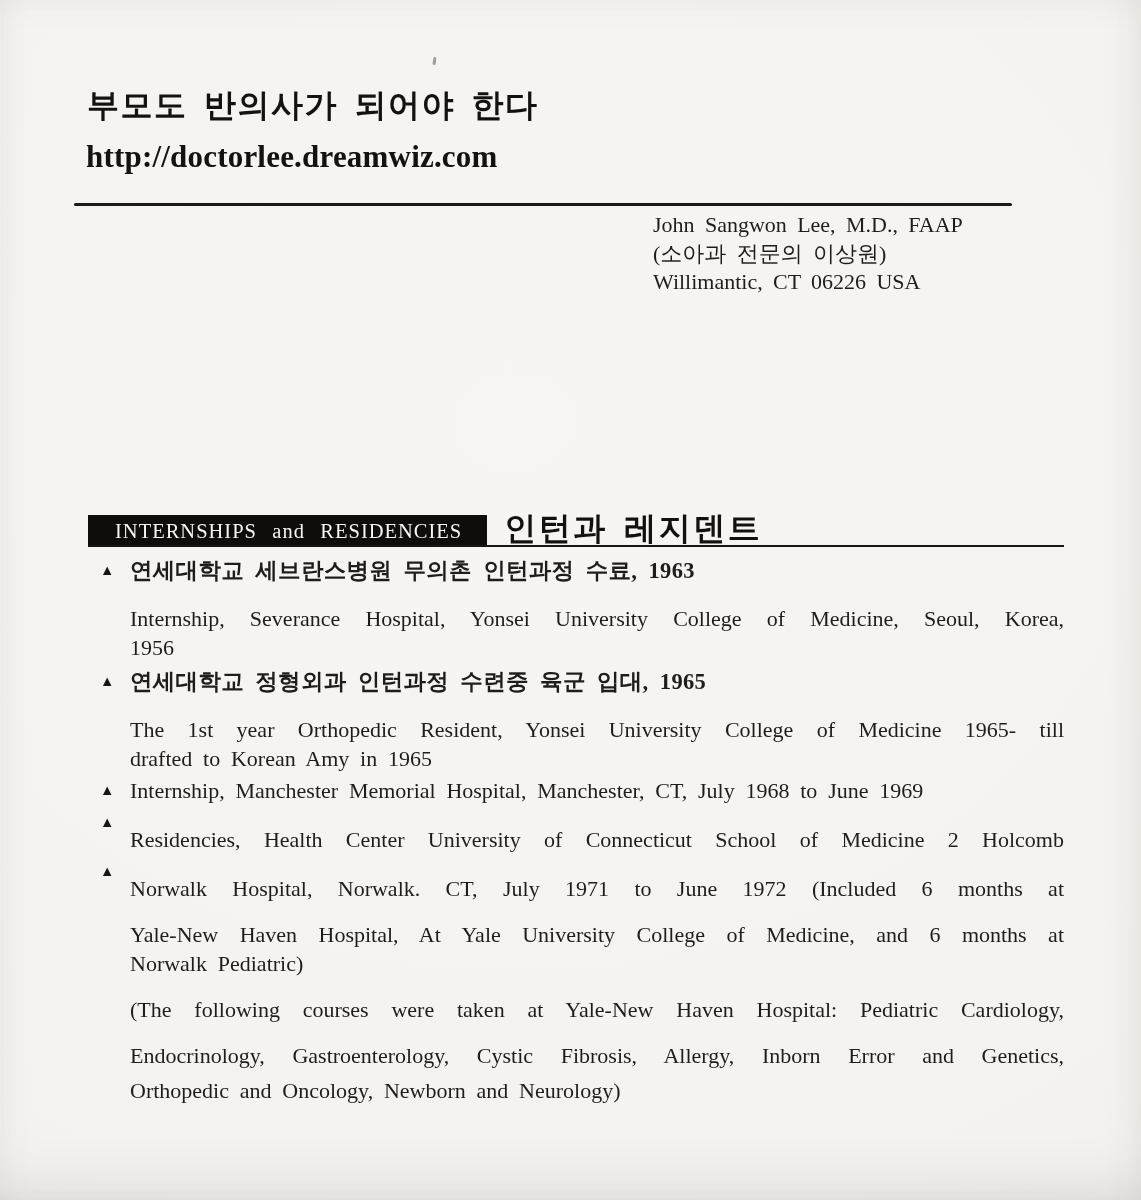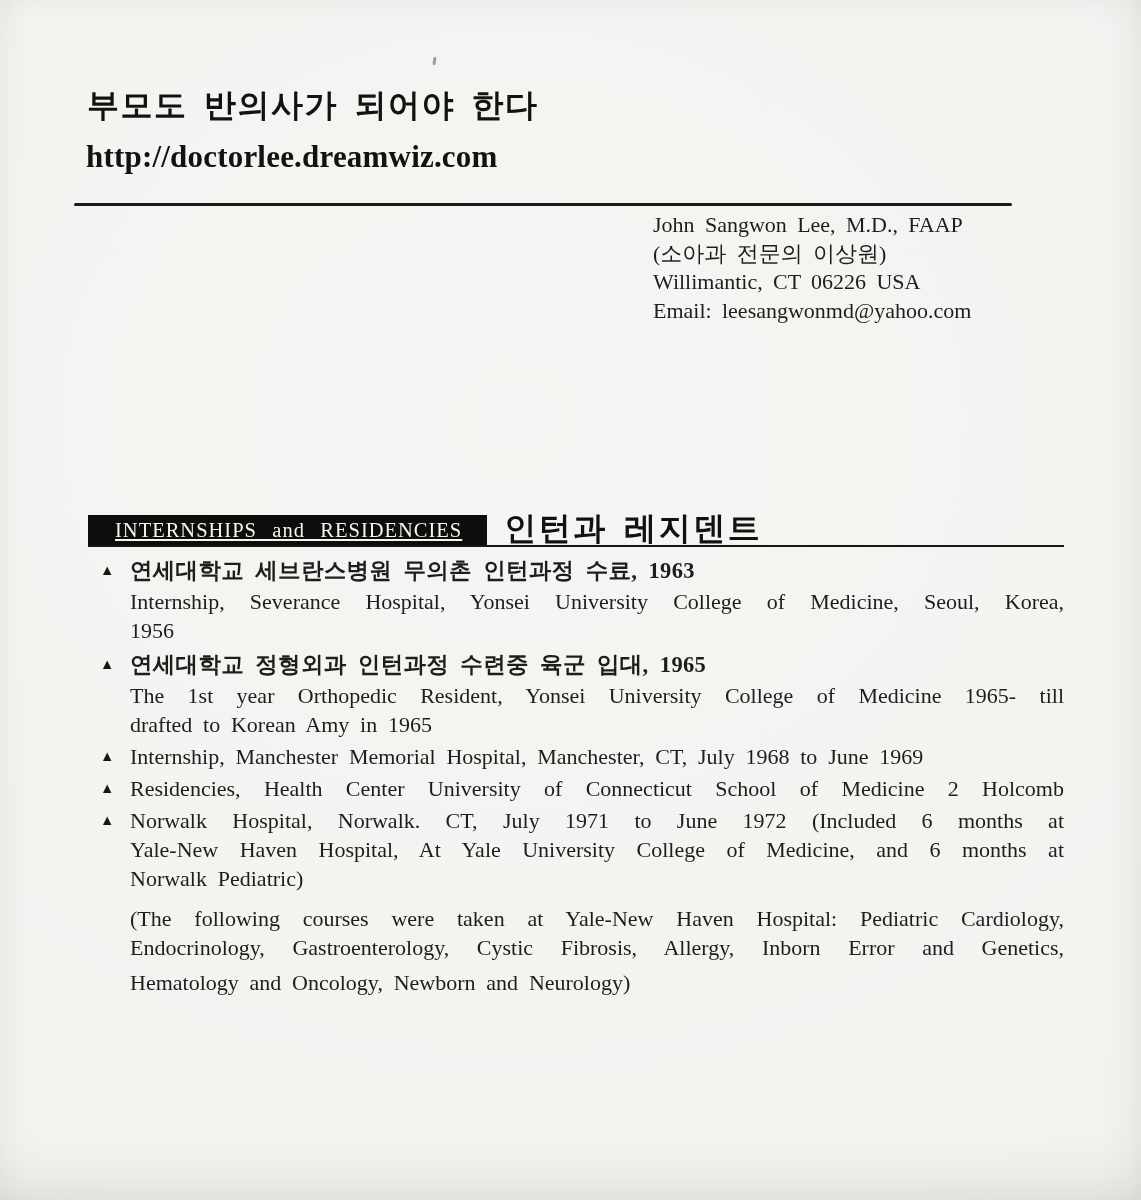--- a/index.html
+++ b/index.html
@@ -48,25 +48,24 @@
     font-size: 22px; line-height: 28.5px;
     word-spacing: 0.22em; white-space: nowrap;
   }
   .section-header {
     position: absolute; left: 88px; top: 515px; width: 976px;
     display: flex; align-items: stretch; height: 32px;
     border-bottom: 2px solid #181512;
   }
   .section-bar {
     background: var(--bar-bg); color: var(--bar-text);
-    display: flex; align-items: flex-start;
+    display: flex; align-items: center;
     padding: 4px 25px 2px 27px;
     font-size: 20.5px; letter-spacing: 1px; word-spacing: 0.45em;
     white-space: nowrap;
-    text-decoration: underline;
   }
   .section-kr {
     align-self: center; margin-left: 17px; padding-bottom: 3px;
     font-weight: 700; font-size: 32px;
     letter-spacing: 2.5px; word-spacing: 6px; white-space: nowrap;
     color: #121110;
   }
   .entries {
     position: absolute; left: 88px; top: 554px; width: 976px;
   }
@@ -80,41 +79,40 @@
     letter-spacing: 0.3px; word-spacing: 5px;
   }
   .brow { display: flex; }
   .marker {
     flex: 0 0 42px; padding-left: 12px;
     font-size: 14.5px; color: #181512;
   }
   .ltext { flex: 1 1 auto; }
   .cont { padding-left: 42px; }
   .plain { word-spacing: 0.24em; }
-  .just { text-align: justify; text-align-last: justify; }
+  .just { text-align: justify; text-align-last: justify; margin-top: 17px; }
   .entry.para .lrow.last-gap { margin-top: 6px; }
 </style>
 </head>
 <body>
 
 <div class="page">
 
   <div class="speck"></div>
 
   <div class="doc-title">부모도 반의사가 되어야 한다</div>
 
   <div class="doc-url">http://doctorlee.dreamwiz.com</div>
 
   <div class="top-rule"></div>
 
   <div class="contact">
     <div>John Sangwon Lee, M.D., FAAP</div>
     <div>(소아과 전문의 이상원)</div>
     <div>Willimantic, CT 06226 USA</div>
-    <div>Email: leesangwonmd@yahoo.com</div>
   </div>
 
   <div class="section-header">
     <div class="section-bar">
       <span>INTERNSHIPS and RESIDENCIES</span>
     </div>
     <div class="section-kr">인턴과 레지덴트</div>
   </div>
 
   <div class="entries">
@@ -150,17 +148,17 @@
         <div class="lrow en brow">
           <span class="marker">▲</span>
           <div class="ltext just">Norwalk Hospital, Norwalk. CT, July 1971 to June 1972 (Included 6 months at</div>
         </div>
         <div class="lrow en cont just">Yale-New Haven Hospital, At Yale University College of Medicine, and 6 months at</div>
         <div class="lrow en cont plain">Norwalk Pediatric)</div>
       </div>
       <div class="entry para">
         <div class="lrow en cont just">(The following courses were taken at Yale-New Haven Hospital: Pediatric Cardiology,</div>
         <div class="lrow en cont just">Endocrinology, Gastroenterology, Cystic Fibrosis, Allergy, Inborn Error and Genetics,</div>
-        <div class="lrow en last-gap cont plain">Hematology and Oncology, Newborn and Neurology)</div>
+        <div class="lrow en last-gap cont plain">Orthopedic and Oncology, Newborn and Neurology)</div>
       </div>
     </div>
 
 </div>
 
 </body></html>

